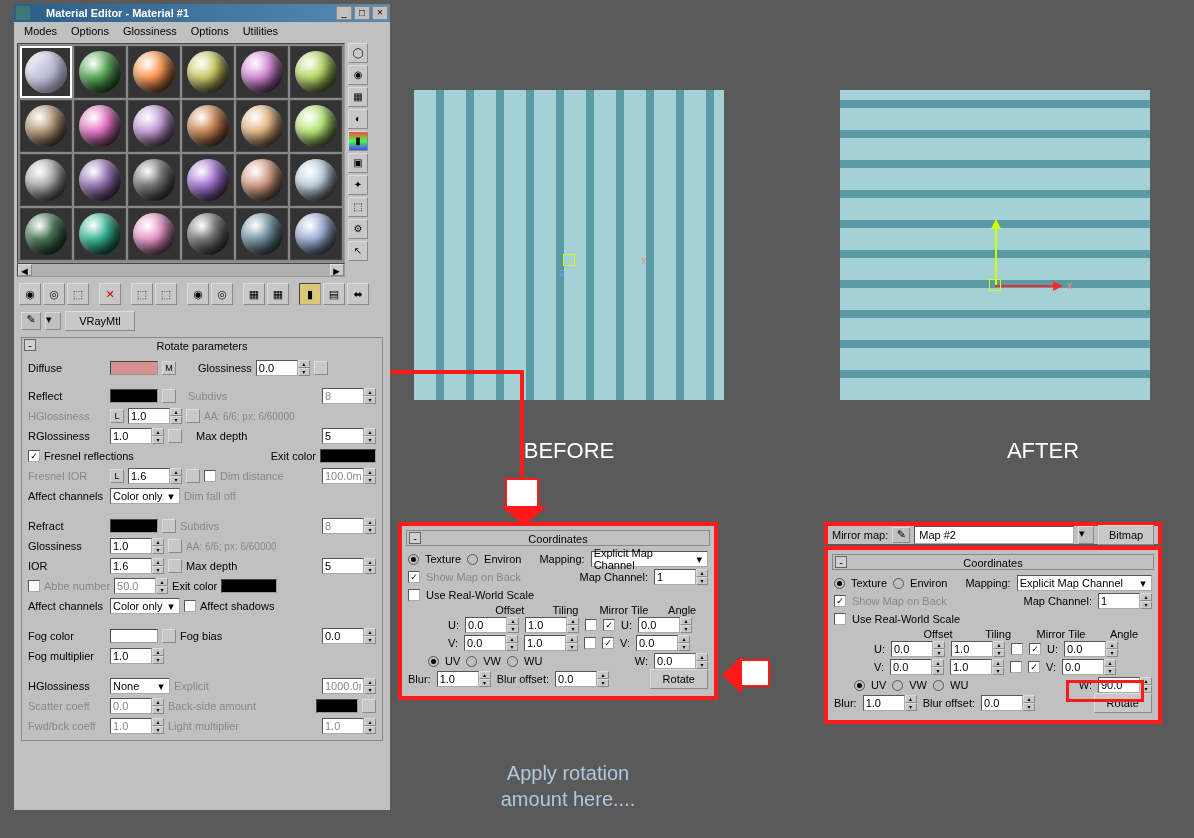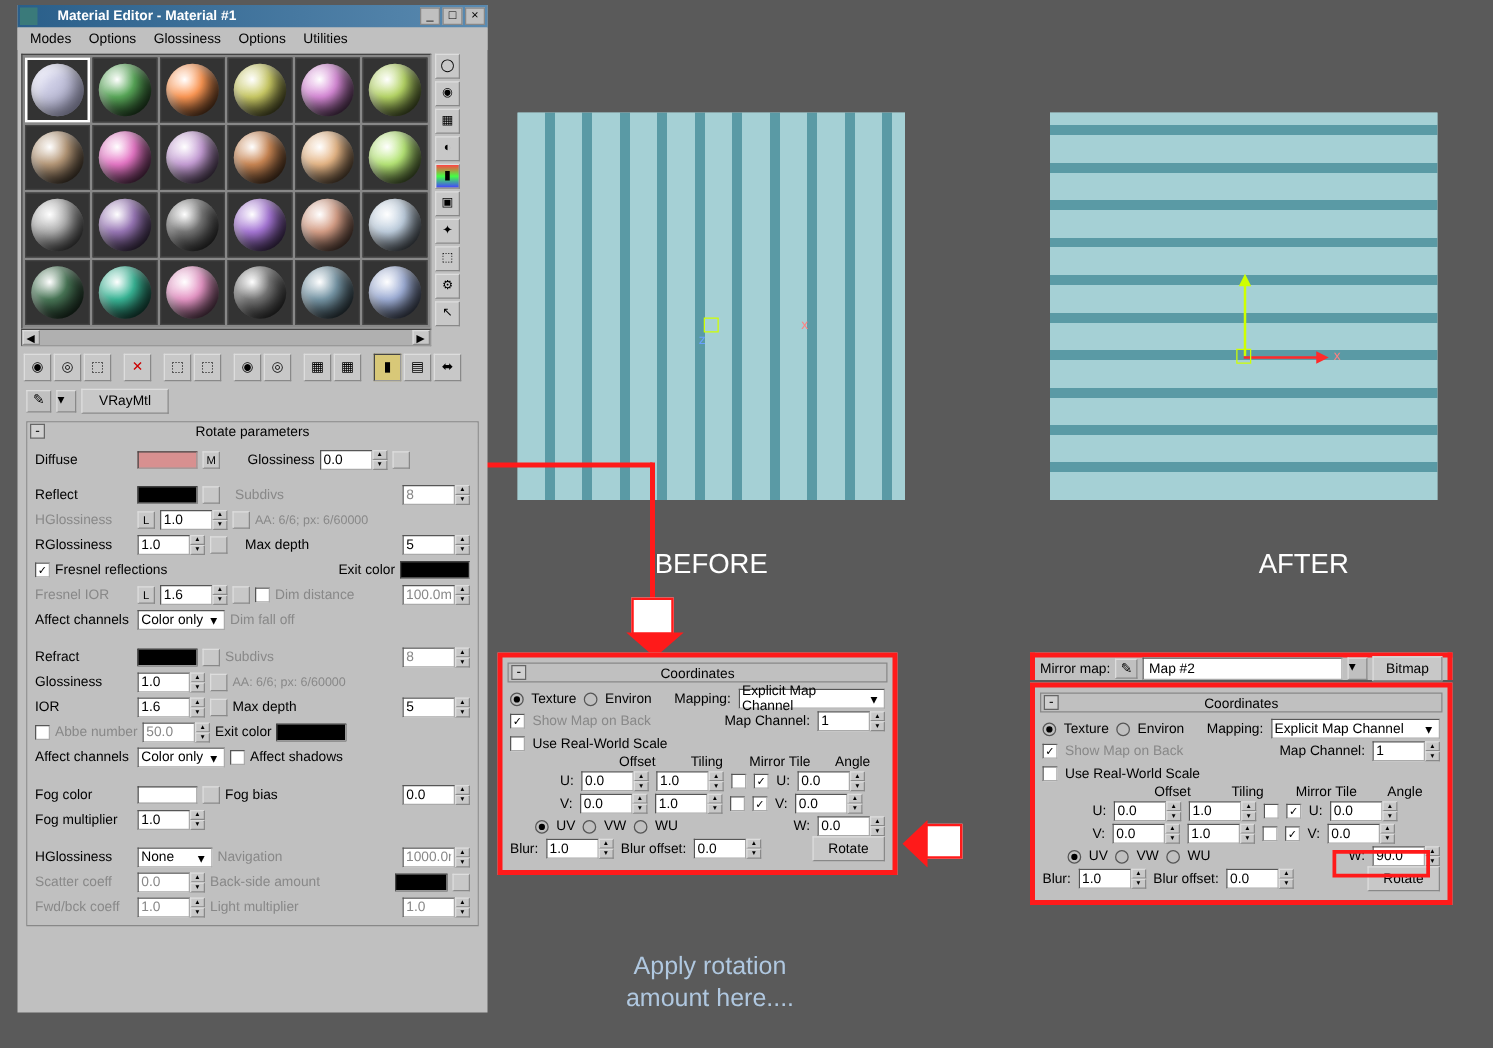--- a/index.html
+++ b/index.html
@@ -532,21 +532,21 @@
         </div>
 
         <div style="height:10px"></div>
 
         <div class="param-row">
           <span class="param-label">HGlossiness</span>
           <div class="dropdown" style="width:60px">
               <span>None</span>
               <span class="dd-arr">▾</span>
             </div>
-          <span class="text-dim">Navigation</span>
+          <span class="text-dim">Explicit</span>
           <span style="flex:1"></span>
           <div class="spinner">
               <input class="text-dim" value="1000.0m" style="">
               <div class="sp-btns">
                 <div>▴</div>
                 <div>▾</div>
               </div>
             </div>
         </div>
         <div class="param-row">

